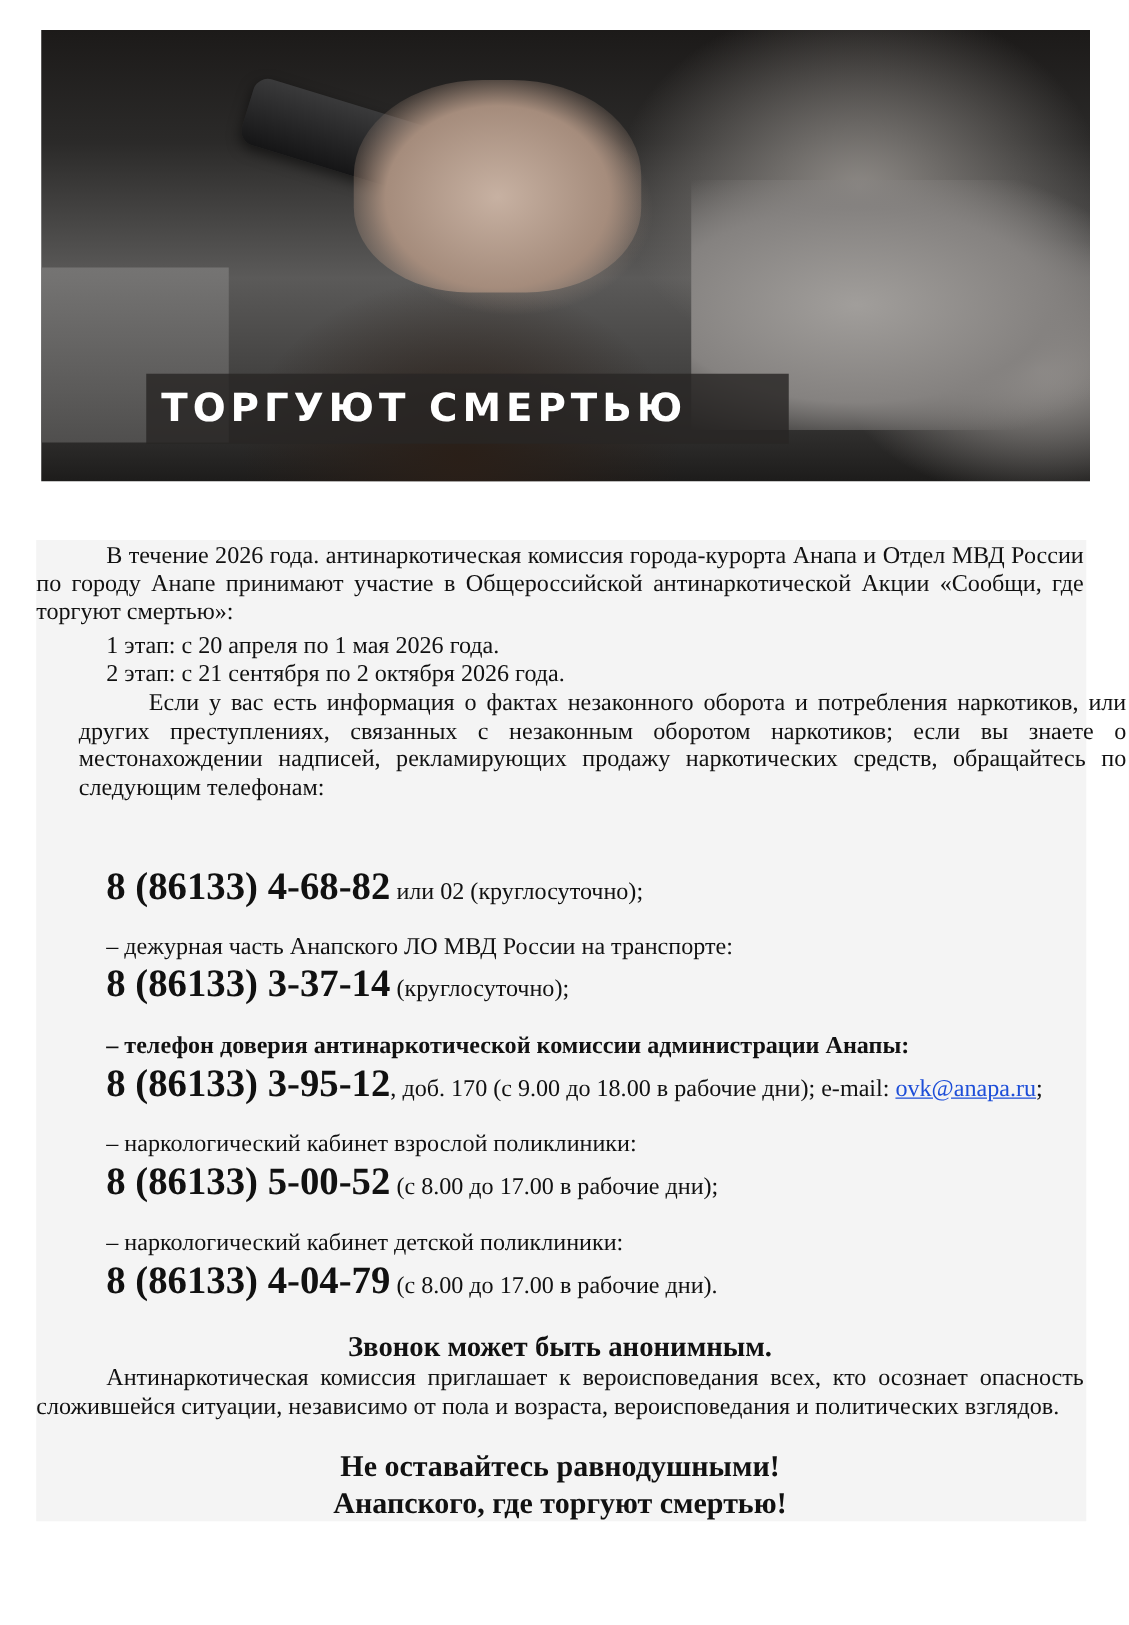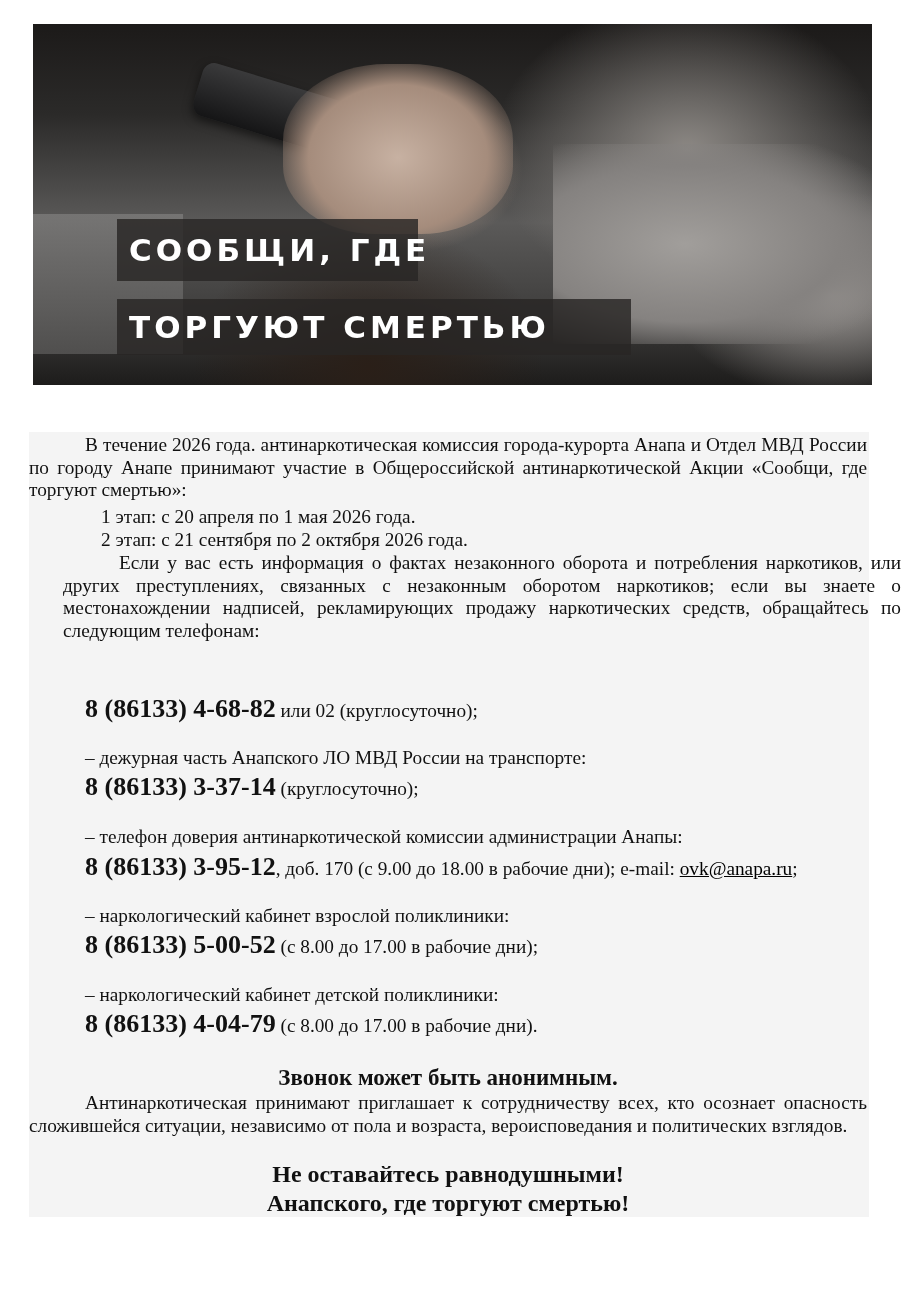--- a/index.html
+++ b/index.html
@@ -40,68 +40,67 @@
     font-size: 31px; letter-spacing: 4px; padding: 0 12px; line-height: 62px; white-space: nowrap;
   }
   .caption.c1 { top: 195px; height: 62px; width: 277px; }
   .caption.c2 { top: 275px; height: 56px; line-height: 56px; width: 490px; }
 
   .text-block {
     position: absolute; left: 29px; top: 432px; width: 840px; height: 785px; background: #f4f4f4;
   }
   .p { position: absolute; left: 0; width: 838px; font-size: 19.3px; line-height: 22.5px; text-align: justify; text-align-last: auto; }
   .indent { text-indent: 56px; }
-  .line { position: absolute; left: 56px; font-size: 19.3px; line-height: 22.5px; white-space: nowrap; margin-left: 16px; }
+  .line { position: absolute; left: 56px; font-size: 19.3px; line-height: 22.5px; white-space: nowrap; }
   .contact-label { position: absolute; left: 56px; font-size: 19.3px; white-space: nowrap; line-height: 22px; }
   .contact-phone-line { position: absolute; left: 56px; white-space: nowrap; line-height: 30px; }
-  .phone-num { font-weight: bold; font-size: 26px; }
+  .phone-num { font-weight: bold; font-size: 31px; }
   .phone-note { font-size: 19.3px; }
-  .email-link { color: #000000; text-decoration: underline; }
+  .email-link { color: #1d4ed8; text-decoration: underline; }
   .center-bold { position: absolute; left: 0; width: 838px; text-align: center; font-weight: bold; white-space: nowrap; }
 </style>
 </head>
 <body>
 
 <div class="banner">
   <div class="sofa-left"></div>
   <div class="sleeve"></div>
   <div class="phone"></div>
   <div class="hand"></div>
-  <div class="caption c1">СООБЩИ, ГДЕ</div>
   <div class="caption c2">ТОРГУЮТ СМЕРТЬЮ</div>
 </div>
 
 <div class="text-block">
   <div class="p indent" style="top:2px;">В течение 2026 года. антинаркотическая комиссия города-курорта Анапа и Отдел МВД России по городу Анапе принимают участие в Общероссийской антинаркотической Акции «Сообщи, где торгуют смертью»:</div>
   <div class="line" style="top:74px;">1 этап: с 20 апреля по 1 мая 2026 года.</div>
   <div class="line" style="top:97px;">2 этап: с 21 сентября по 2 октября 2026 года.</div>
   <div class="p indent" style="top:120px;margin-left:34px;">Если у вас есть информация о фактах незаконного оборота и потребления наркотиков, или других преступлениях, связанных с незаконным оборотом наркотиков; если вы знаете о местонахождении надписей, рекламирующих продажу наркотических средств, обращайтесь по следующим телефонам:</div>
 
   <div class="contact-phone-line" style="top:262px;">
     <span class="phone-num">8 (86133) 4-68-82</span><span class="phone-note"> или 02 (круглосуточно);</span>
   </div>
 
   <div class="contact-label" style="top:315px;">– дежурная часть Анапского ЛО МВД России на транспорте:</div>
   <div class="contact-phone-line" style="top:340px;">
     <span class="phone-num">8 (86133) 3-37-14</span><span class="phone-note"> (круглосуточно);</span>
   </div>
 
-  <div class="contact-label" style="top:394px;">– телефон доверия антинаркотической комиссии администрации Анапы:</div>
+  <div class="contact-label" style="top:394px;font-weight:bold;">– телефон доверия антинаркотической комиссии администрации Анапы:</div>
   <div class="contact-phone-line" style="top:420px;">
     <span class="phone-num">8 (86133) 3-95-12</span><span class="phone-note">, доб. 170 (с 9.00 до 18.00 в рабочие дни); e-mail: </span><a class="phone-note email-link">ovk@anapa.ru</a><span class="phone-note">;</span>
   </div>
 
   <div class="contact-label" style="top:473px;">– наркологический кабинет взрослой поликлиники:</div>
   <div class="contact-phone-line" style="top:498px;">
     <span class="phone-num">8 (86133) 5-00-52</span><span class="phone-note"> (с 8.00 до 17.00 в рабочие дни);</span>
   </div>
 
   <div class="contact-label" style="top:552px;">– наркологический кабинет детской поликлиники:</div>
   <div class="contact-phone-line" style="top:577px;">
     <span class="phone-num">8 (86133) 4-04-79</span><span class="phone-note"> (с 8.00 до 17.00 в рабочие дни).</span>
   </div>
 
   <div class="center-bold" style="top:632px; font-size:23px; line-height:28px;">Звонок может быть анонимным.</div>
-  <div class="p indent" style="top:660px;">Антинаркотическая принимают приглашает к сотрудничеству всех, кто осознает опасность сложившейся ситуации, независимо от пола и возраста, вероисповедания и политических взглядов.</div>
+  <div class="p indent" style="top:660px;">Антинаркотическая комиссия приглашает к вероисповедания всех, кто осознает опасность сложившейся ситуации, независимо от пола и возраста, вероисповедания и политических взглядов.</div>
 
   <div class="center-bold" style="top:728px; font-size:24px; line-height:29px;">Не оставайтесь равнодушными!</div>
   <div class="center-bold" style="top:757px; font-size:24px; line-height:29px;">Анапского, где торгуют смертью!</div>
 </div>
 
 </body></html>

